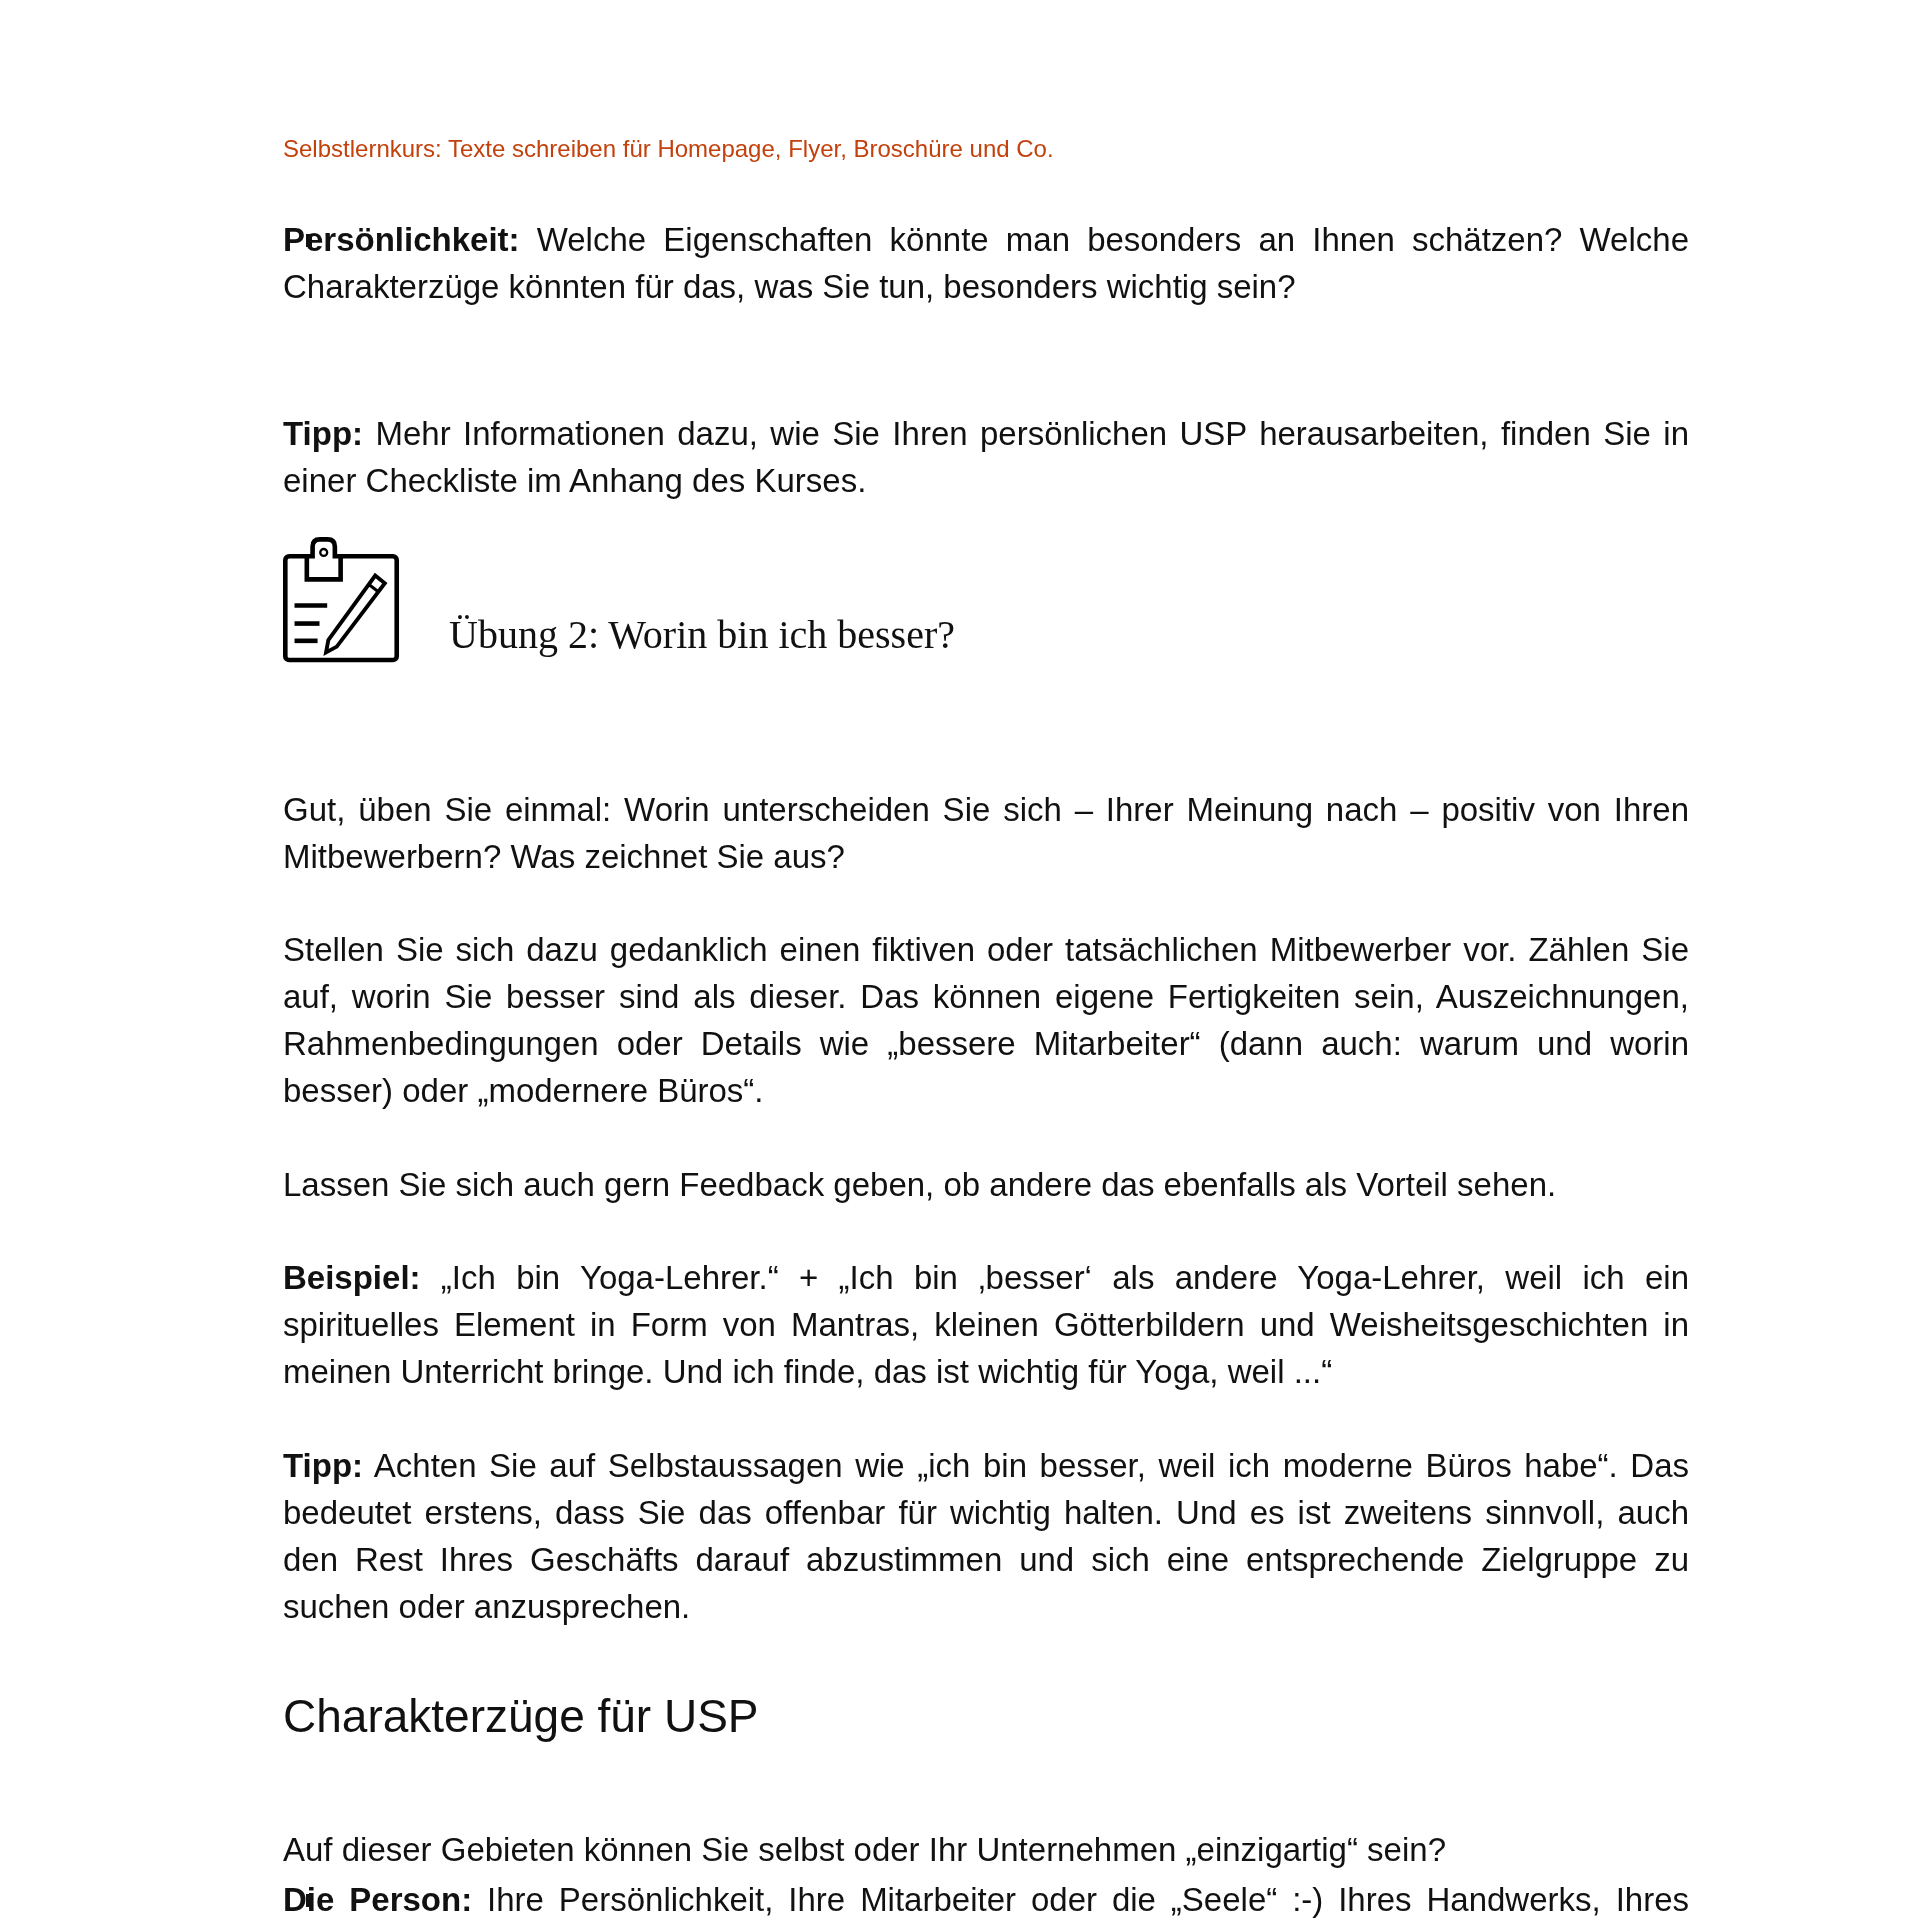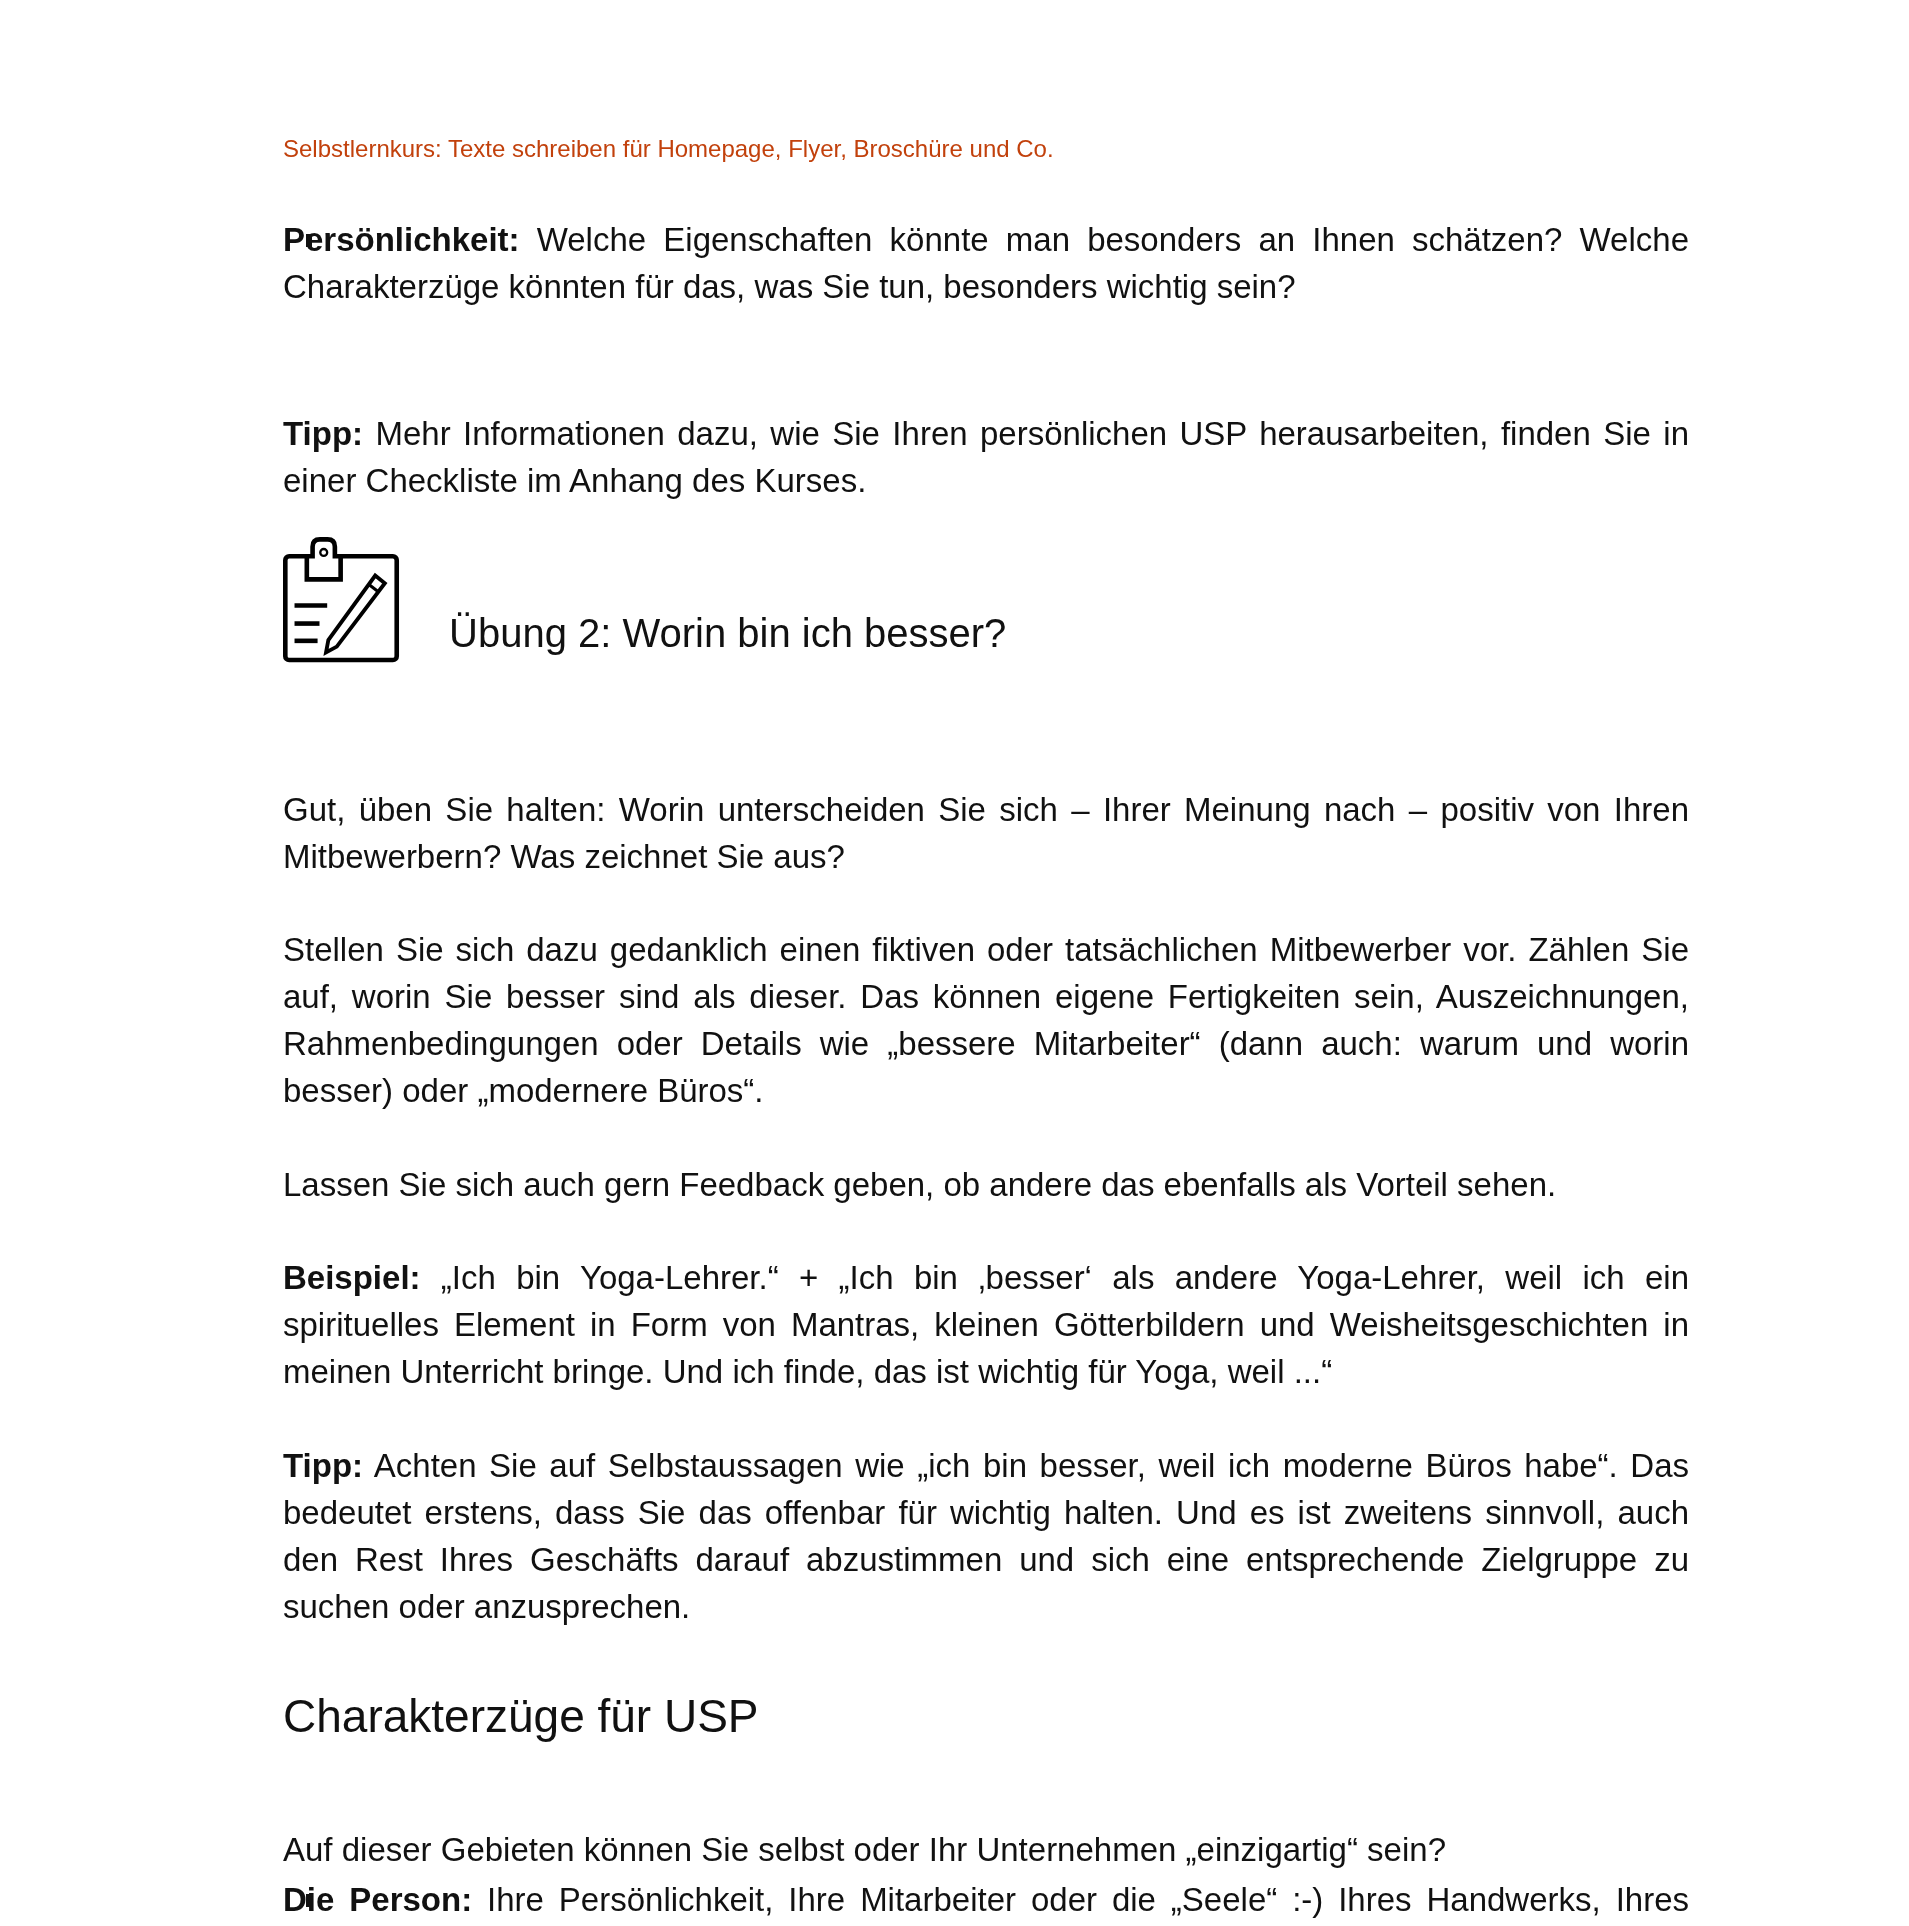--- a/index.html
+++ b/index.html
@@ -8,21 +8,21 @@
     font-family: "Liberation Sans", "DejaVu Sans", sans-serif; color: #111111;
   }
   .page { position: absolute; left: 283px; top: 0; width: 1406px; }
   .header { position: absolute; top: 135px; left: 0; font-size: 24px; color: #c2410c; }
   p, .item { font-size: 33px; line-height: 47px; margin: 0; text-align: justify; }
   .blk { position: absolute; left: 0; width: 1406px; margin-top: 44px; }
   .bullet { position: absolute; left: 0; width: 1406px; }
   .bullet .mark { position: absolute; left: 23px; top: 17.7px; width: 6.2px; height: 13px; background: #111; }
   .bullet .txt { font-size: 33px; line-height: 47px; text-align: justify; }
   b { font-weight: bold; }
-  .exercise-title { position: absolute; left: 166px; top: 611px; font-size: 40px; font-weight: normal; }
+  .exercise-title { position: absolute; left: 166px; top: 611px; font-size: 40px; font-weight: normal; font-family: Liberation Serif, serif; }
   .section-title { position: absolute; left: 0; top: 1689px; font-size: 46px; font-weight: normal; margin: 0; }
   .icon { position: absolute; left: 0; top: 537px; width: 146px; height: 127px; }
 </style>
 </head>
 <body>
 
 <div class="page">
   <div class="header">Selbstlernkurs: Texte schreiben für Homepage, Flyer, Broschüre und Co.</div>
 
   <div class="bullet" style="top:216px">
@@ -37,21 +37,21 @@
     <path d="M62 50 V110 H150 V50 H135 V25 Q135 6 116 6 H96 Q77 6 77 25 V50 Z" fill="#fff" stroke="#000" stroke-width="12"></path>
     <circle cx="106" cy="40" r="9" fill="none" stroke="#000" stroke-width="6"></circle>
     <line x1="30" y1="178" x2="115" y2="178" stroke="#000" stroke-width="12"></line>
     <line x1="30" y1="225" x2="95" y2="225" stroke="#000" stroke-width="12"></line>
     <line x1="30" y1="270" x2="90" y2="270" stroke="#000" stroke-width="12"></line>
     <path d="M240 100 L265 120 L140 285 L112 300 L118 268 Z" fill="#fff" stroke="#000" stroke-width="10"></path>
     <line x1="222" y1="122" x2="248" y2="142" stroke="#000" stroke-width="8"></line>
   </svg>
   <div class="exercise-title">Übung 2: Worin bin ich besser?</div>
 
-  <p class="blk" style="top:742px">Gut, üben Sie halten: Worin unterscheiden Sie sich – Ihrer Meinung nach – positiv von Ihren Mitbewerbern? Was zeichnet Sie aus?</p>
+  <p class="blk" style="top:742px">Gut, üben Sie einmal: Worin unterscheiden Sie sich – Ihrer Meinung nach – positiv von Ihren Mitbewerbern? Was zeichnet Sie aus?</p>
   <p class="blk" style="top:882px">Stellen Sie sich dazu gedanklich einen fiktiven oder tatsächlichen Mitbewerber vor. Zählen Sie auf, worin Sie besser sind als dieser. Das können eigene Fertigkeiten sein, Auszeichnungen, Rahmenbedingungen oder Details wie „bessere Mitarbeiter“ (dann auch: warum und worin besser) oder „modernere Büros“.</p>
   <p class="blk" style="top:1117px">Lassen Sie sich auch gern Feedback geben, ob andere das ebenfalls als Vorteil sehen.</p>
 
   <p class="blk" style="top:1210px"><b>Beispiel:</b><span> „Ich bin Yoga-Lehrer.“ + „Ich bin ‚besser‘ als andere Yoga-Lehrer, weil ich ein spirituelles Element in Form von Mantras, kleinen Götterbildern und Weisheitsgeschichten in meinen Unterricht bringe. Und ich finde, das ist wichtig für Yoga, weil ...“</span></p>
 
   <p class="blk" style="top:1398px"><b>Tipp:</b><span> Achten Sie auf Selbstaussagen wie „ich bin besser, weil ich moderne Büros habe“. Das bedeutet erstens, dass Sie das offenbar für wichtig halten. Und es ist zweitens sinnvoll, auch den Rest Ihres Geschäfts darauf abzustimmen und sich eine entsprechende Zielgruppe zu suchen oder anzusprechen.</span></p>
 
   <h2 class="section-title">Charakterzüge für USP</h2>
   <p class="blk" style="top:1782px">Auf dieser Gebieten können Sie selbst oder Ihr Unternehmen „einzigartig“ sein?</p>
 

